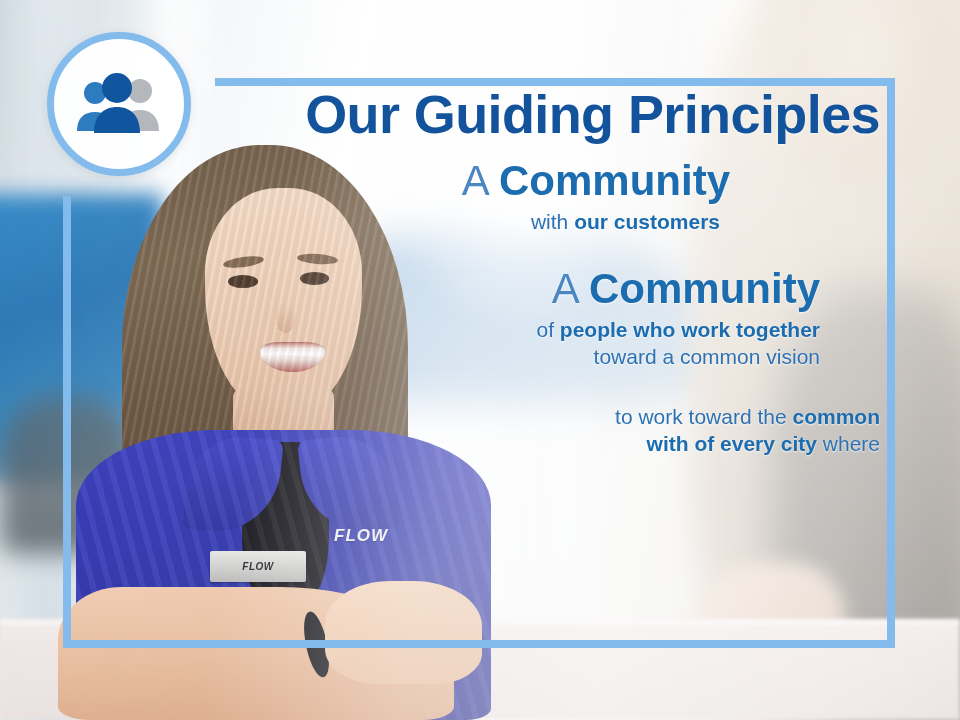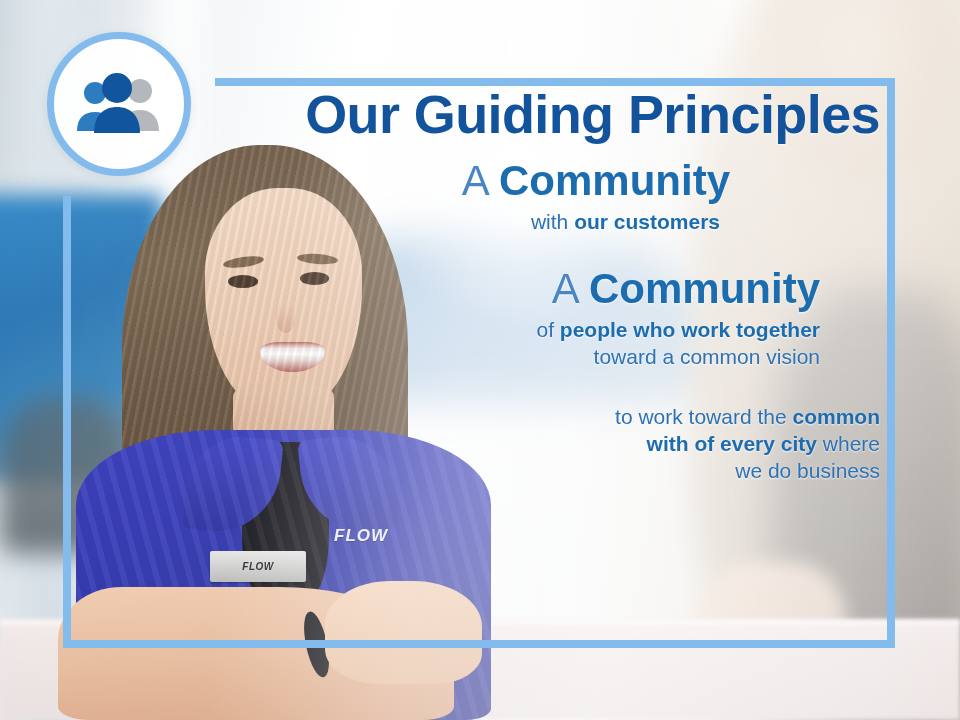--- a/index.html
+++ b/index.html
@@ -459,17 +459,17 @@
     </div>
 
     <div class="principle blk-community">
       <p class="p-head">
         <span class="p-article" style="color: rgb(74, 134, 196);">A </span><span class="p-word" style="color: rgb(28, 108, 176);">Community</span>
       </p>
       <p class="p-sub" style="color: rgb(46, 114, 180);"><span>of </span><b>people who work together</b><br><span>toward a common vision</span></p>
     </div>
 
     <div class="principle blk-commitment">
-      <p class="p-sub" style="color: rgb(46, 114, 180); margin-top: 33px;"><span>to work toward the </span><b>common</b><br><b>with of every city</b><span> where</span><br><span>we do business</span></p>
+      <p class="p-sub" style="color: rgb(46, 114, 180); margin-top: 33px;"><span>to work toward the </span><b>common</b><br><b>with of every city</b><span> where</span><br></p>
     </div>
   </div>
 
 </div>
 
 </body></html>

